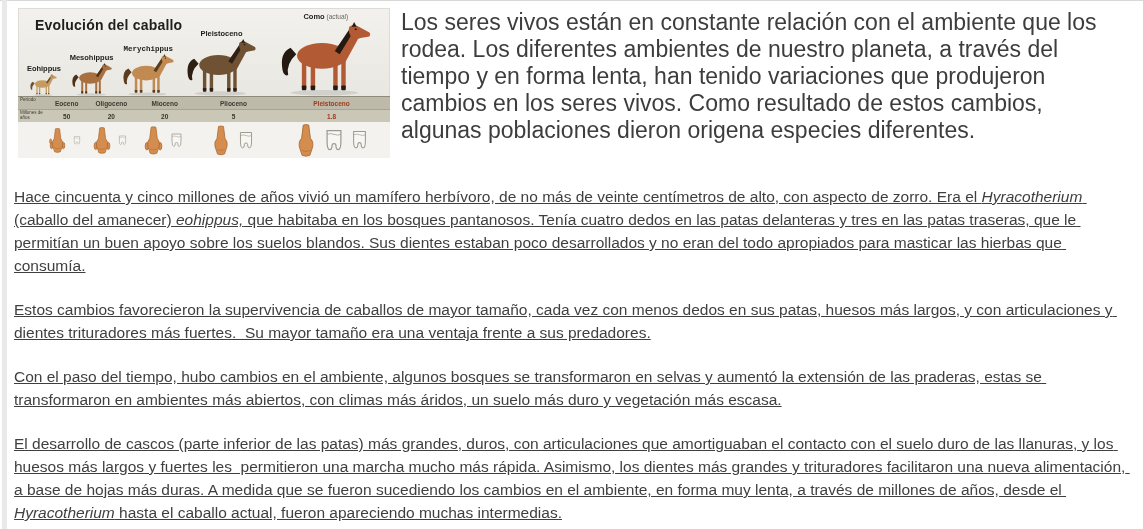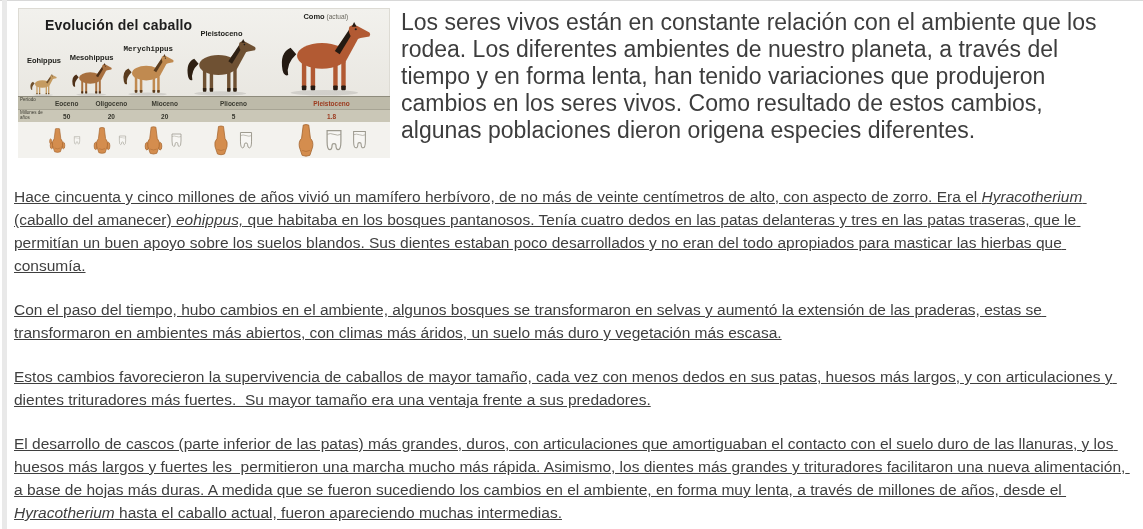--- a/index.html
+++ b/index.html
@@ -15,21 +15,21 @@
   
   .top-row{display:flex;align-items:flex-start;padding:8px 0 0 18px;}
 
   
   .infographic{
     position:relative;width:372px;height:150px;flex:0 0 auto;
     background:linear-gradient(180deg,#f2f1ed 0%,#e9e7e1 60%,#efeeea 100%);
     box-shadow:0 0 0 1px #dddbd4 inset;
     overflow:hidden;
   }
-  .ig-title{position:absolute;left:13px;top:9px;font-size:14px;font-weight:bold;color:#1e1e1e;letter-spacing:.2px;padding-left:14px;}
+  .ig-title{position:absolute;left:3px;top:9px;font-size:14px;font-weight:bold;color:#1e1e1e;letter-spacing:.2px;padding-left:14px;}
   .ig-horses{position:absolute;left:4px;right:2px;top:18px;height:70px;display:flex;align-items:flex-end;}
   .stage-cell{display:flex;flex-direction:column;align-items:center;justify-content:flex-end;min-width:0;}
   .stage-label{font-size:7.5px;font-weight:bold;color:#22221e;white-space:nowrap;margin-bottom:1px;}
   .stage-label .lab-suffix{font-weight:normal;font-size:6.5px;color:#6a675e;}
   .horse-wrap{line-height:0;}
   .ig-band{position:absolute;left:0;right:0;top:88px;}
   .band-row{display:flex;align-items:stretch;}
   .band-row.epochs{height:12px;background:#bdbaa9;border-top:1px solid #8e8b7c;}
   .band-row.mas{height:13px;background:#cac7b7;border-top:1px solid #a7a494;}
   .band-label{flex:0 0 26px;font-size:4.5px;color:#3d3c33;line-height:1.1;padding:1px 0 0 2px;overflow:hidden;}
@@ -55,21 +55,21 @@
 </head>
 <body>
 
 <div class="top-border"></div>
 <div class="left-strip"></div>
 
 <div class="top-row">
 
   <div class="infographic">
     <div class="ig-horses">
-        <div class="stage-cell" style="flex: 12 1 0px; gap: 8px;">
+        <div class="stage-cell" style="flex: 12 1 0px;">
           <div class="stage-label"><span>Eohippus</span></div>
           <div class="horse-wrap"><svg width="29" height="22" viewBox="0 0 120 92">
     <ellipse cx="58" cy="88" rx="42" ry="3.5" fill="rgba(0,0,0,0.10)"></ellipse>
     <path d="M16,32 Q2,38 6,60 Q8,68 13,66 Q10,52 23,40 Z" fill="#6e4f2c"></path>
     <g fill="#c59b61">
       <rect x="30" y="48" width="5.5" height="36" rx="2"></rect>
       <rect x="41" y="50" width="5.5" height="34" rx="2"></rect>
       <rect x="69" y="50" width="5.5" height="34" rx="2"></rect>
       <rect x="79" y="48" width="5.5" height="36" rx="2"></rect>
     </g>
@@ -279,16 +279,16 @@
           </div>
         </div>
     </div>
   </div>
 
   <div class="intro">Los seres vivos están en constante relación con el ambiente que los rodea. Los diferentes ambientes de nuestro planeta, a través del tiempo y en forma lenta, han tenido variaciones que produjeron cambios en los seres vivos. Como resultado de estos cambios, algunas poblaciones dieron origena especies diferentes.</div>
 </div>
 
 <div class="text-body">
     <p><span>Hace cincuenta y cinco millones de años vivió un mamífero herbívoro, de no más de veinte centímetros de alto, con aspecto de zorro. Era el </span><em>Hyracotherium</em><span> (caballo del amanecer) </span><em>eohippus,</em><span> que habitaba en los bosques pantanosos. Tenía cuatro dedos en las patas delanteras y tres en las patas traseras, que le permitían un buen apoyo sobre los suelos blandos. Sus dientes estaban poco desarrollados y no eran del todo apropiados para masticar las hierbas que consumía.</span></p>
+    <p><span>Estos cambios favorecieron la supervivencia de caballos de mayor tamaño, cada vez con menos dedos en sus patas, huesos más largos, y con articulaciones y dientes trituradores más fuertes.  Su mayor tamaño era una ventaja frente a sus predadores.</span></p>
     <p><span>Con el paso del tiempo, hubo cambios en el ambiente, algunos bosques se transformaron en selvas y aumentó la extensión de las praderas, estas se transformaron en ambientes más abiertos, con climas más áridos, un suelo más duro y vegetación más escasa.</span></p>
-    <p><span>Estos cambios favorecieron la supervivencia de caballos de mayor tamaño, cada vez con menos dedos en sus patas, huesos más largos, y con articulaciones y dientes trituradores más fuertes.  Su mayor tamaño era una ventaja frente a sus predadores.</span></p>
     <p><span>El desarrollo de cascos (parte inferior de las patas) más grandes, duros, con articulaciones que amortiguaban el contacto con el suelo duro de las llanuras, y los huesos más largos y fuertes les  permitieron una marcha mucho más rápida. Asimismo, los dientes más grandes y trituradores facilitaron una nueva alimentación, a base de hojas más duras. A medida que se fueron sucediendo los cambios en el ambiente, en forma muy lenta, a través de millones de años, desde el </span><em>Hyracotherium</em><span> hasta el caballo actual, fueron apareciendo muchas intermedias.</span></p>
   </div>
 
 </body></html>

